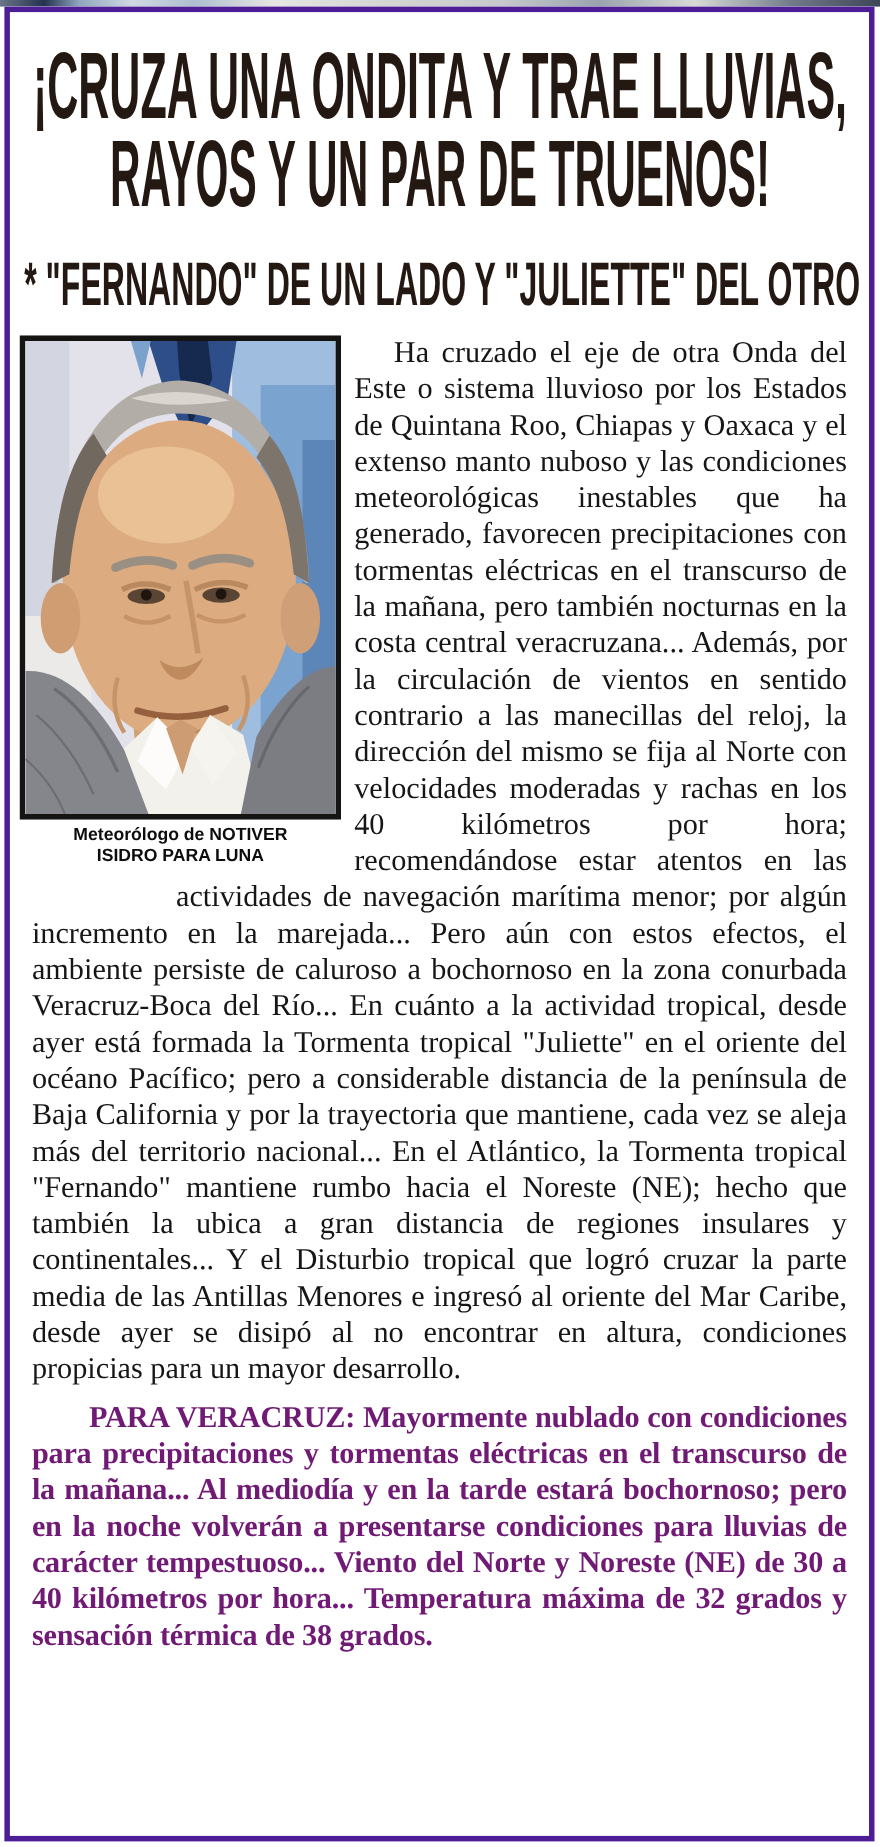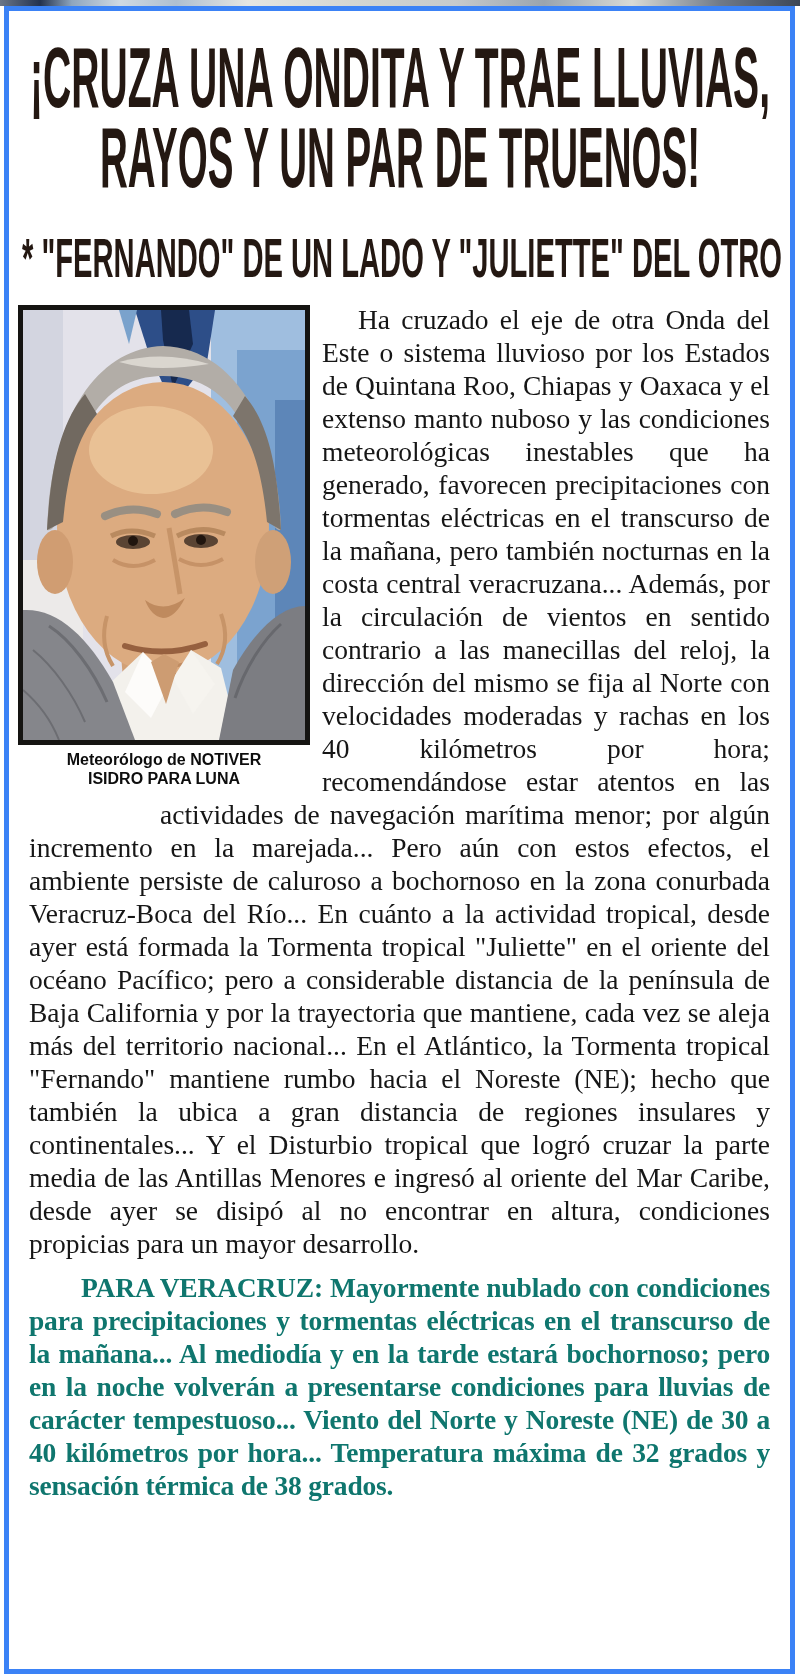--- a/index.html
+++ b/index.html
@@ -12,21 +12,21 @@
   
   .top-strip {
     position:absolute; top:0; left:0; width:800px; height:6px;
     background:linear-gradient(90deg,
       #6a7688 0%, #23324e 5%, #8fa6be 9%, #cfd9e2 15%, #aebfd0 22%,
       #e6e6e2 31%, #d4d6d2 44%, #c6cacc 57%, #9aa4ae 68%, #d8dad6 79%,
       #707a88 90%, #3c4656 100%);
   }
   .article-frame {
     position:absolute; left:4px; top:6px; right:5px; bottom:5px;
-    border:5px solid #3b82f6; background:#ffffff;
+    border:5px solid #4c1d95; background:#ffffff;
     box-sizing:border-box;
   }
   .content { padding:0 9px; }
 
   .headline-svg { display:block; margin:30px auto 0 auto; }
   .headline-svg.second { margin-top:4px; }
   .subhead-svg { display:block; margin:28px auto 0 auto; }
   .headline-text {
     font-family:"Liberation Sans", sans-serif;
     font-weight:bold; fill:#241812;
@@ -50,21 +50,21 @@
     font-family:"Liberation Sans", sans-serif;
     font-weight:bold; font-size:16px; line-height:19px;
     color:#0d0d0d; margin-top:5px;
   }
   .wrap-step { float:left; clear:left; width:142px; height:33px; }
 
   p.body-p { margin:11px; }
   p.first-p { text-indent:36px; }
   p.forecast-p {
     font-weight:bold; text-indent:52px; letter-spacing:-0.2px;
-    color:#0f766e;
+    color:#701a75;
   }
 </style>
 </head>
 <body>
 
 <div class="top-strip"></div>
 
 <div class="article-frame">
   <div class="content">
 

